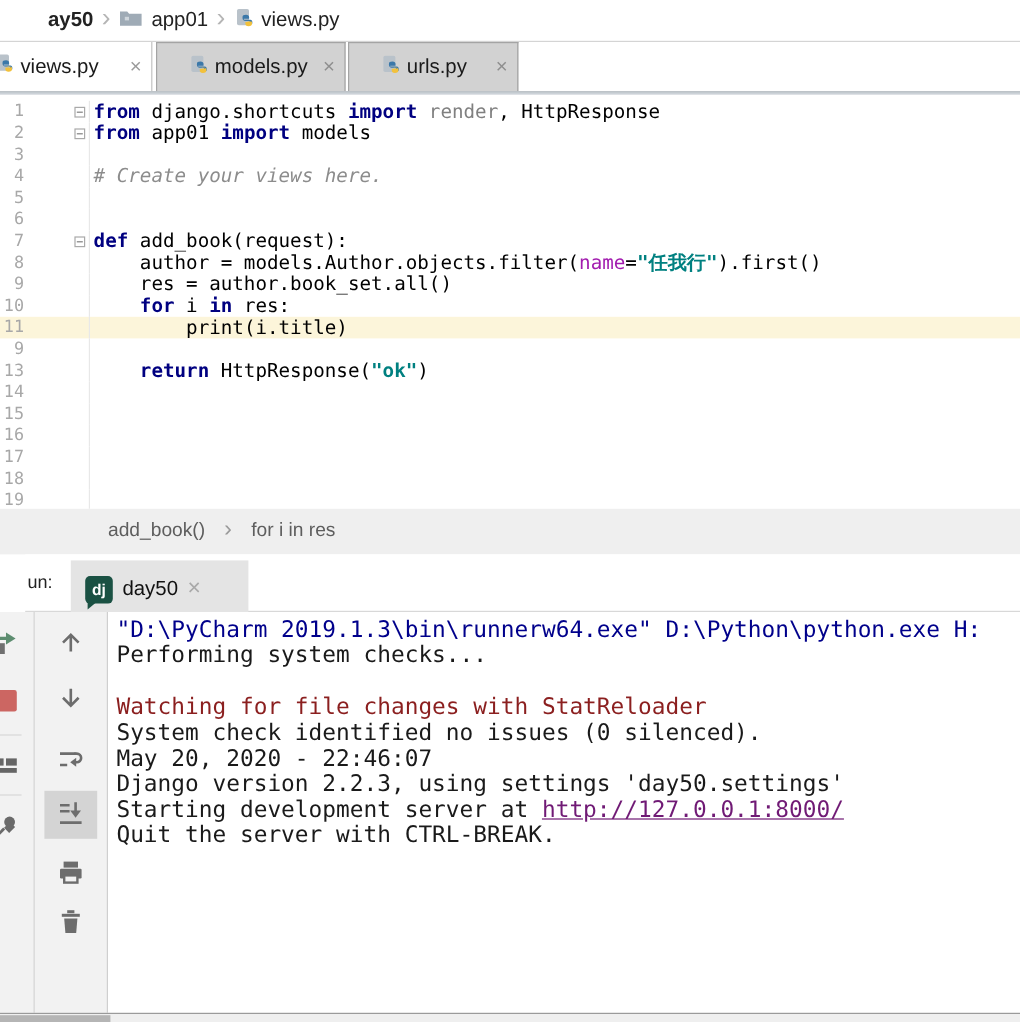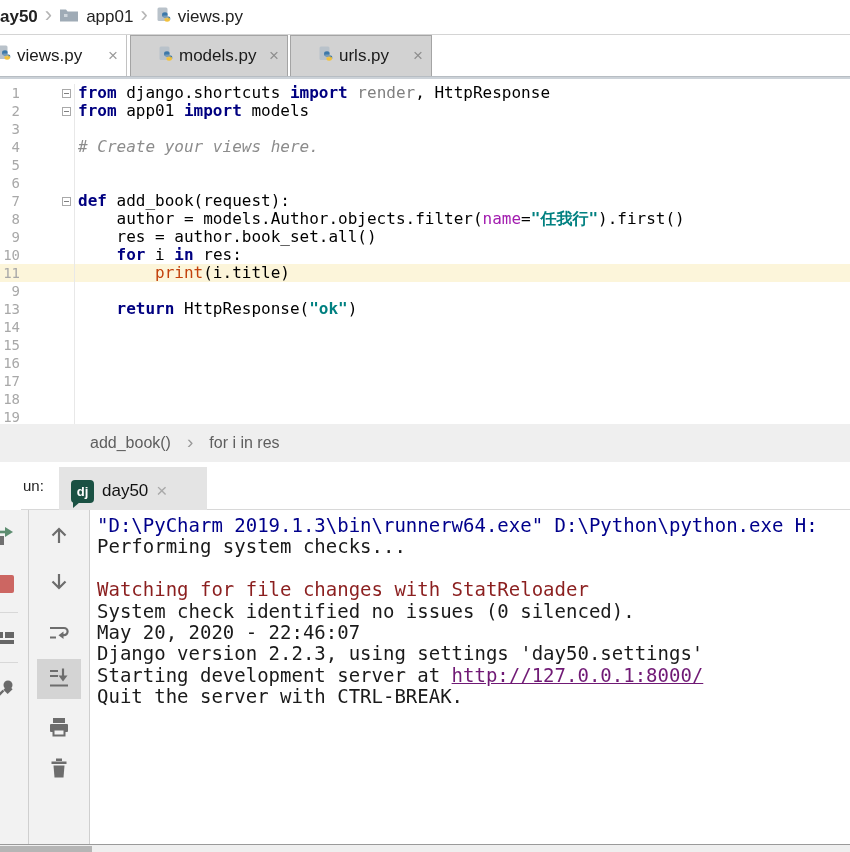--- a/index.html
+++ b/index.html
@@ -3,21 +3,21 @@
 <meta charset="utf-8">
 <style>
   * { margin:0; padding:0; box-sizing:border-box; }
   html,body { width:850px; height:852px; overflow:hidden; background:#fff;
               font-family:"Liberation Sans", sans-serif; }
   #stage { position:relative; width:850px; height:852px; background:#fff; overflow:hidden; }
 
   
   #top-breadcrumb { position:absolute; left:0; top:0; width:850px; height:35px;
     background:#fff; border-bottom:1px solid #d4d4d4; display:flex; align-items:center; gap:7px;
-    font-size:17px; color:#222; }
+    font-size:17px; color:#222;padding-left:40px; }
   .crumb-bold { font-weight:bold; }
   .chev { color:#b5b5b5; font-size:22px; line-height:1; font-weight:300; transform:translateY(-2px); }
 
   
   #tabbar { position:absolute; left:0; top:35px; width:850px; height:44px; background:#fff; }
   #tabbar .strip { position:absolute; left:0; bottom:0; width:100%; height:3px;
     background:#ccd2d8; border-top:1px solid #b7bdc3; }
   .etab { position:absolute; top:0; height:41px; display:flex; align-items:center; gap:6px;
     font-size:17px; color:#1a1a1a; cursor:default; }
   .etab.active { left:0; width:127px; background:#fff; border-right:1px solid #c2c2c2; }
@@ -40,21 +40,21 @@
     display:flex; justify-content:flex-end; align-items:center; padding-right:3px; }
   .fm { width:9px; height:9px; border:1px solid #a9a9a9; background:#fff; position:relative; }
   .fm::after { content:""; position:absolute; left:1px; top:3px; width:5px; height:1px; background:#808080; }
   pre.code { font:inherit; font-size:16px; padding-left:3px; white-space:pre; }
   .tk-k { color:#000080; font-weight:bold; }
   .tk-p { color:#000; }
   .tk-g { color:#808080; }
   .tk-c { color:#8c8c8c; font-style:italic; }
   .tk-a { color:#a21caf; }
   .tk-s { color:#008080; font-weight:bold; }
-  .tk-b { color:#c2410c; }
+  .tk-b { color:#000000; }
 
   
   #crumb2 { position:absolute; left:0; top:424px; width:850px; height:38px; background:#efefef;
     display:flex; align-items:center; gap:16px; padding-left:90px; font-size:16px; color:#5e5e5e; }
   #crumb2 .chev { font-size:19px; color:#9a9a9a; }
 
   
   #runheader { position:absolute; left:0; top:462px; width:850px; height:48px; background:#fff;
     border-bottom:1px solid #d8d8d8;margin-left:21px; }
   #run-label { position:absolute; left:2px; top:0; height:47px; display:flex; align-items:center;

